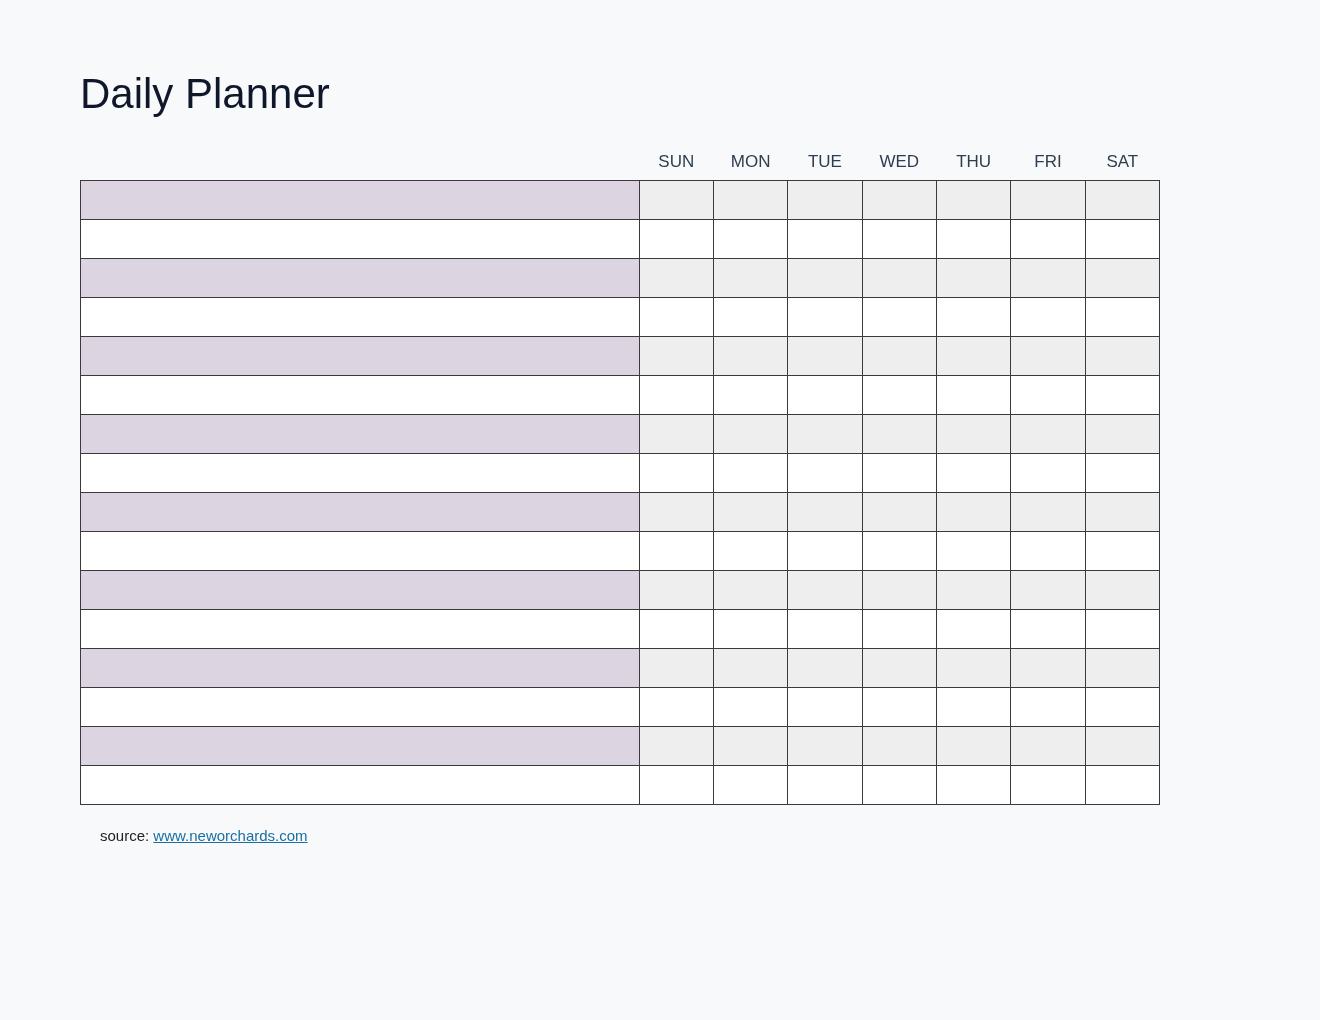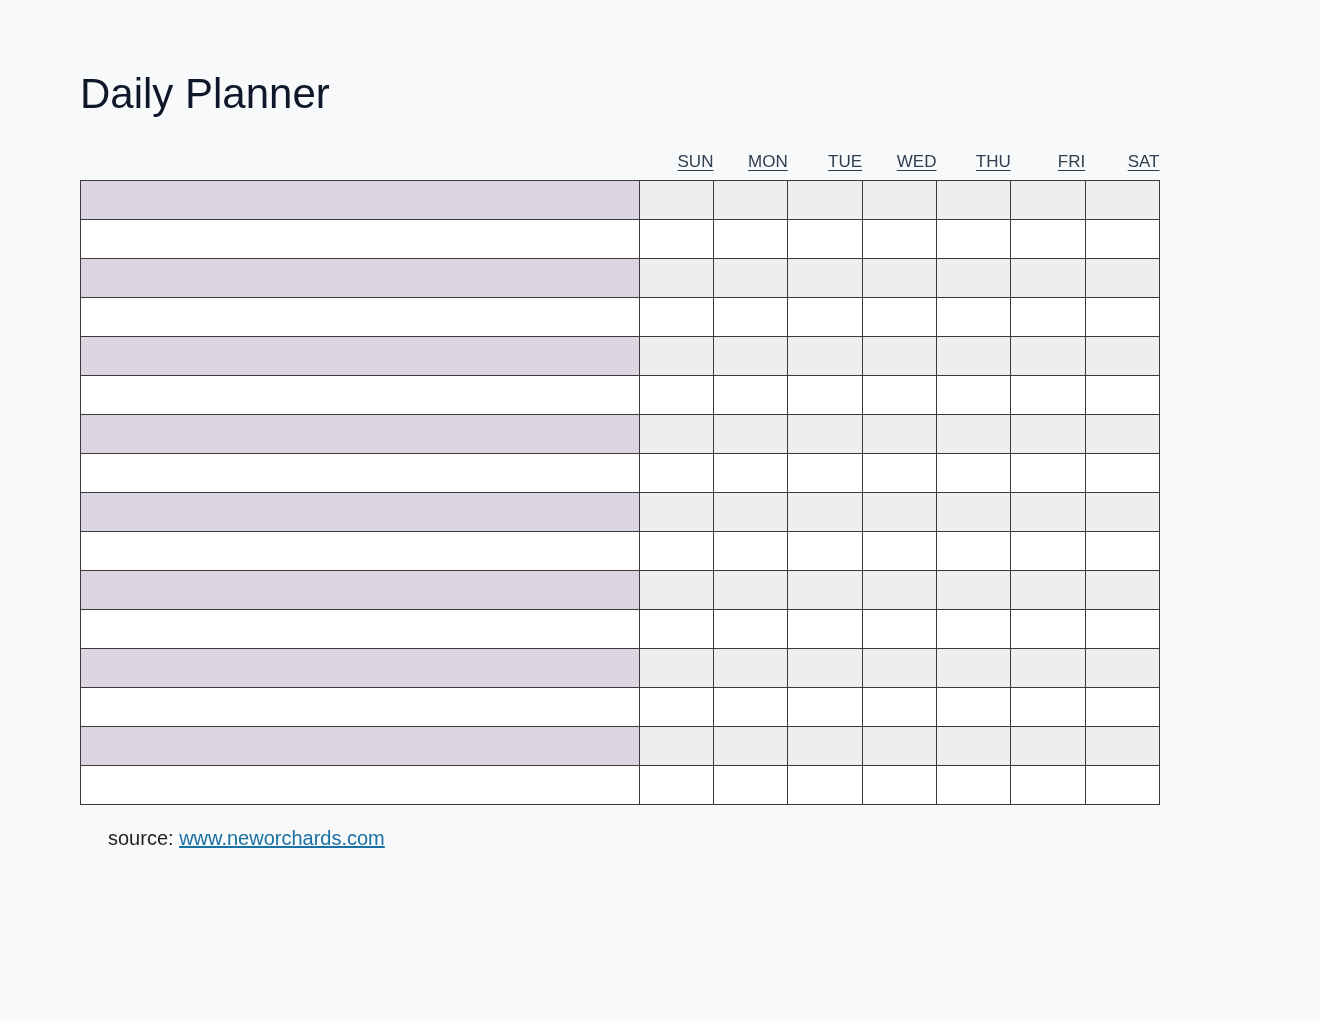--- a/index.html
+++ b/index.html
@@ -19,25 +19,24 @@
   }
   .planner-table {
     width: 1080px;
     border-collapse: collapse;
     margin-left: 0;
   }
   .planner-table th {
     font-size: 17px;
     font-weight: 400;
     color: #2d3e50;
-    text-align: right;
+    text-align: center;
     padding: 6px 0 8px 0;
     border: none;
     background: transparent;
-    text-decoration: underline;
     text-underline-offset: 3px;
   }
   .planner-table th.first-col-head {
     text-align: left;
     text-decoration: none;
   }
   .planner-table td {
     border: 1px solid #3a3a3a;
     height: 39px;
     padding: 0;
@@ -47,22 +46,22 @@
   }
   .planner-table td.day-col {
     width: 74px;
   }
   .planner-table tr.odd td.task-col { background: #ddd4e1; }
   .planner-table tr.even td.task-col { background: #ffffff; }
   .planner-table tr.odd td.day-col { background: #eeeeee; }
   .planner-table tr.even td.day-col { background: #ffffff; }
   .source-line {
     margin-top: 22px;
-    margin-left: 28px;
-    font-size: 20px;
+    margin-left: 20px;
+    font-size: 15px;
     color: #222;
   }
   .source-line a {
     color: #1a6fa3;
     text-decoration: underline;
   }
 </style>
 </head>
 <body>
 

